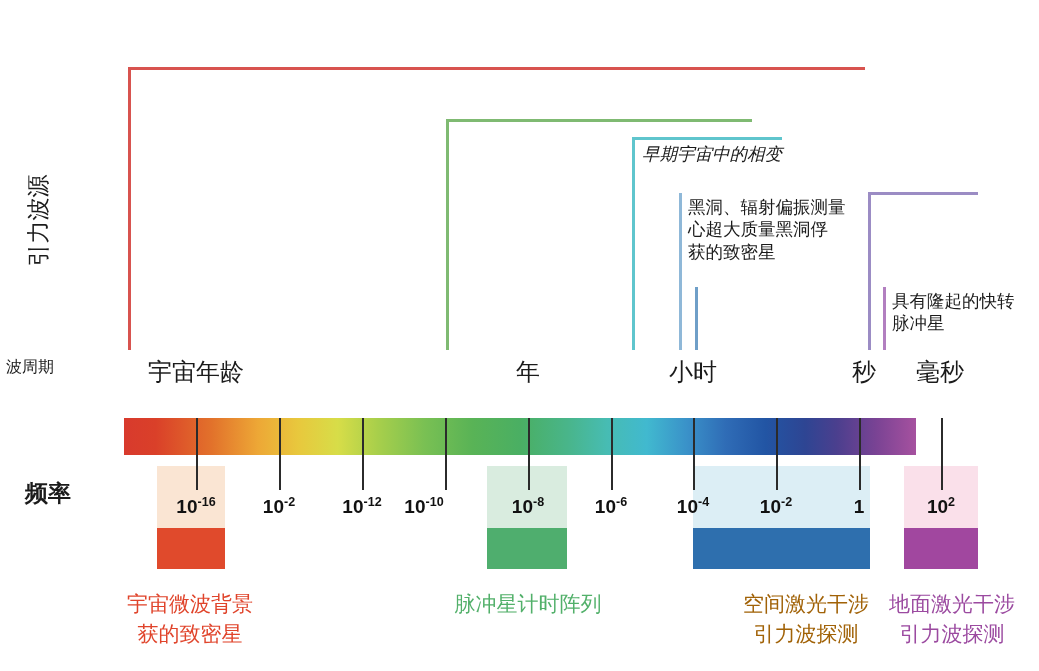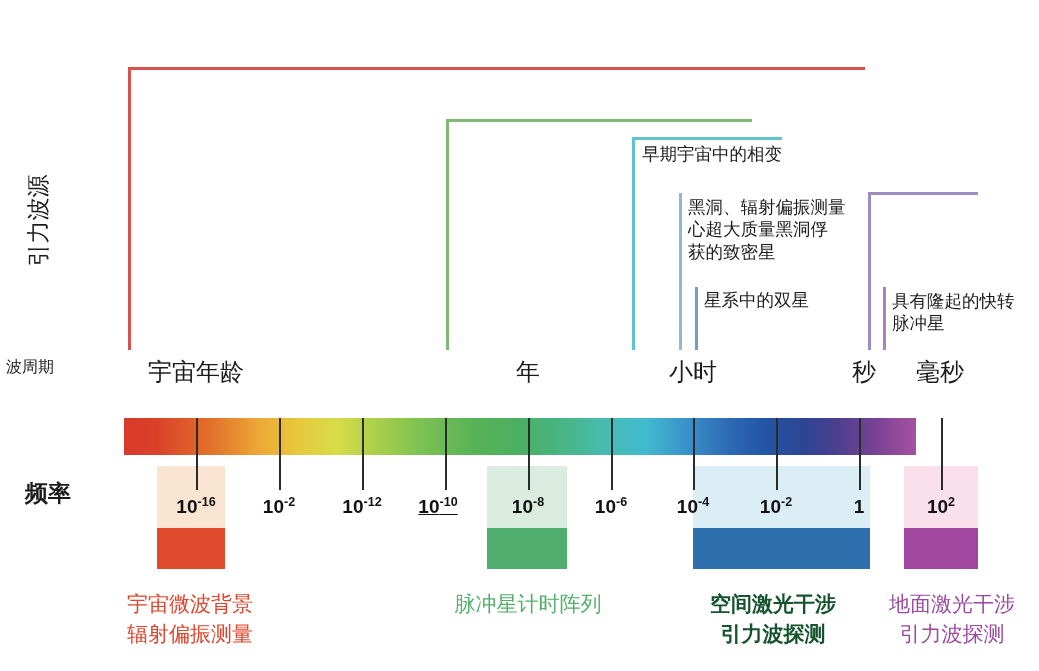--- a/index.html
+++ b/index.html
@@ -165,29 +165,28 @@
   <div class="abs" id="freq-axis-label">频率</div>
 
   <div class="abs bracket-h" style="left:128px; top:67px; width:737px; background:#d8534f;"></div>
   <div class="abs bracket-v" style="left:128px; top:67px; height:283px; background:#d8534f;"></div>
 
   <div class="abs bracket-h" style="left:446px; top:119px; width:306px; background:#7fba72;"></div>
   <div class="abs bracket-v" style="left:446px; top:119px; height:231px; background:#7fba72;"></div>
 
   <div class="abs bracket-h" style="left:632px; top:137px; width:150px; background:#5fc5cd;"></div>
   <div class="abs bracket-v" style="left:632px; top:137px; height:213px; background:#5fc5cd;"></div>
-  <div class="abs src-text" style="left:642px; top:143px; width:230px;">早期宇宙中的相变</div>
+  <div class="abs src-text" style="left:642px; top:143px; width:230px;font-style:italic;">早期宇宙中的相变</div>
 
   <div class="abs bracket-v" style="left:679px; top:193px; height:157px; background:#8fb8d8;"></div>
   <div class="abs src-text" style="left:688px; top:196px; width:170px;">黑洞、辐射偏振测量
 心超大质量黑洞俘
 获的致密星</div>
 
   <div class="abs bracket-v" style="left:695px; top:287px; height:63px; background:#6f9fc8;"></div>
-  <div class="abs src-text" style="left:704px; top:289px; width:180px;">星系中的双星</div>
 
   <div class="abs bracket-h" style="left:868px; top:192px; width:110px; background:#9b8cc4;"></div>
   <div class="abs bracket-v" style="left:868px; top:192px; height:158px; background:#9b8cc4;"></div>
 
   <div class="abs bracket-v" style="left:883px; top:287px; height:63px; background:#b27fc0;"></div>
   <div class="abs src-text" style="left:892px; top:290px; width:150px;">具有隆起的快转
 脉冲星</div>
 
   <div id="period-ticks">
       <div class="abs period-tick-label" style="left: 106px; top: 356px; width: 180px;">宇宙年龄</div>
@@ -207,21 +206,21 @@
   <div class="abs" id="spectrum"></div>
 
   <div id="freq-ticks">
       <div class="abs freq-tick" style="left: 196px; top: 418px; height: 72px;"></div>
       <div class="abs freq-label" style="left: 136px; top: 496px; width: 120px;"><span>10</span><sup>‐16</sup></div>
       <div class="abs freq-tick" style="left: 279px; top: 418px; height: 72px;"></div>
       <div class="abs freq-label" style="left: 219px; top: 496px; width: 120px;"><span>10</span><sup>‐2</sup></div>
       <div class="abs freq-tick" style="left: 362px; top: 418px; height: 72px;"></div>
       <div class="abs freq-label" style="left: 302px; top: 496px; width: 120px;"><span>10</span><sup>‐12</sup></div>
       <div class="abs freq-tick" style="left: 445px; top: 418px; height: 72px;"></div>
-      <div class="abs freq-label" style="left: 378px; top: 496px; width: 120px; text-decoration: underline;"><span>10</span><sup>‐10</sup></div>
+      <div class="abs freq-label" style="left: 364px; top: 496px; width: 120px;"><span>10</span><sup>‐10</sup></div>
       <div class="abs freq-tick" style="left: 528px; top: 418px; height: 72px;"></div>
       <div class="abs freq-label" style="left: 468px; top: 496px; width: 120px;"><span>10</span><sup>‐8</sup></div>
       <div class="abs freq-tick" style="left: 611px; top: 418px; height: 72px;"></div>
       <div class="abs freq-label" style="left: 551px; top: 496px; width: 120px;"><span>10</span><sup>‐6</sup></div>
       <div class="abs freq-tick" style="left: 693px; top: 418px; height: 72px;"></div>
       <div class="abs freq-label" style="left: 633px; top: 496px; width: 120px;"><span>10</span><sup>‐4</sup></div>
       <div class="abs freq-tick" style="left: 776px; top: 418px; height: 72px;"></div>
       <div class="abs freq-label" style="left: 716px; top: 496px; width: 120px;"><span>10</span><sup>‐2</sup></div>
       <div class="abs freq-tick" style="left: 859px; top: 418px; height: 72px;"></div>
       <div class="abs freq-label" style="left: 799px; top: 496px; width: 120px;"><span>1</span></div>
@@ -231,21 +230,21 @@
 
   <div id="band-solids">
       <div class="abs band-solid" style="left: 157px; top: 528px; width: 68px; height: 41px; background: rgb(224, 74, 44);"></div>
       <div class="abs band-solid" style="left: 487px; top: 528px; width: 80px; height: 41px; background: rgb(79, 174, 110);"></div>
       <div class="abs band-solid" style="left: 693px; top: 528px; width: 177px; height: 41px; background: rgb(46, 111, 174);"></div>
       <div class="abs band-solid" style="left: 904px; top: 528px; width: 74px; height: 41px; background: rgb(161, 71, 159);"></div>
     </div>
 
   <div id="det-labels">
       <div class="abs det-label" style="left: 60px; top: 589px; width: 260px; color: rgb(224, 68, 43);">宇宙微波背景
-辐射偏振测量</div>
+获的致密星</div>
       <div class="abs det-label" style="left: 398px; top: 589px; width: 260px; color: rgb(82, 176, 106);">脉冲星计时阵列</div>
-      <div class="abs det-label" style="left: 678px; top: 589px; width: 190px; color: #14532d; font-weight: bold;">空间激光干涉
+      <div class="abs det-label" style="left: 711px; top: 589px; width: 190px; color: #a16207;">空间激光干涉
 引力波探测</div>
       <div class="abs det-label" style="left: 862px; top: 589px; width: 180px; color: rgb(155, 74, 160);">地面激光干涉
 引力波探测</div>
     </div>
 
 </div>
 
 </body></html>

